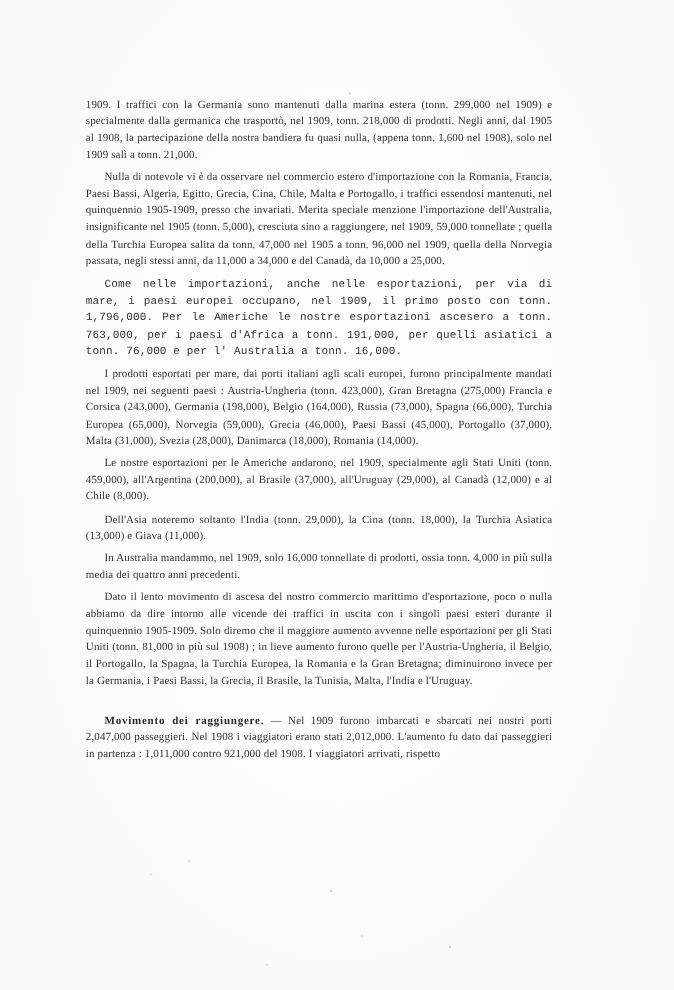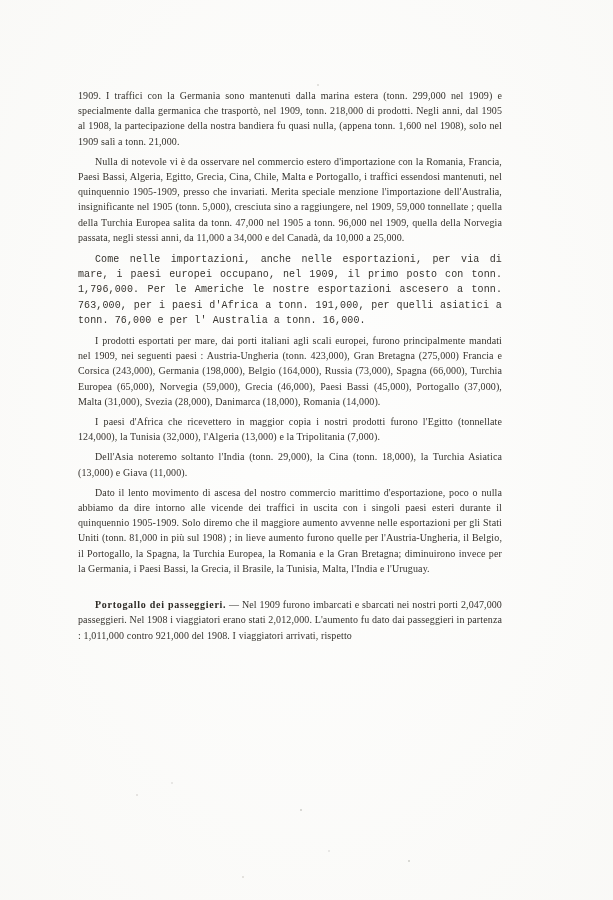--- a/index.html
+++ b/index.html
@@ -79,24 +79,25 @@
 <body>
 
 <div class="page">
 
 
   <main class="text-block">
     <p class="no-indent">1909. I traffici con la Germania sono mantenuti dalla marina estera (tonn. 299,000 nel 1909) e specialmente dalla germanica che trasportò, nel 1909, tonn. 218,000 di prodotti. Negli anni, dal 1905 al 1908, la partecipazione della nostra bandiera fu quasi nulla, (appena tonn. 1,600 nel 1908), solo nel 1909 salì a tonn. 21,000.</p>
     <p>Nulla di notevole vi è da osservare nel commercio estero d'importazione con la Romania, Francia, Paesi Bassi, Algeria, Egitto, Grecia, Cina, Chile, Malta e Portogallo, i traffici essendosi mantenuti, nel quinquennio 1905-1909, presso che invariati. Merita speciale menzione l'importazione dell'Australia, insignificante nel 1905 (tonn. 5,000), cresciuta sino a raggiungere, nel 1909, 59,000 tonnellate ; quella della Turchia Europea salita da tonn. 47,000 nel 1905 a tonn. 96,000 nel 1909, quella della Norvegia passata, negli stessi anni, da 11,000 a 34,000 e del Canadà, da 10,000 a 25,000.</p>
     <p class="extra-space">Come nelle importazioni, anche nelle esportazioni, per via di mare, i paesi europei occupano, nel 1909, il primo posto con tonn. 1,796,000. Per le Americhe le nostre esportazioni ascesero a tonn. 763,000, per i paesi d'Africa a tonn. 191,000, per quelli asiatici a tonn. 76,000 e per l' Australia a tonn. 16,000.</p>
     <p>I prodotti esportati per mare, dai porti italiani agli scali europei, furono principalmente mandati nel 1909, nei seguenti paesi : Austria-Ungheria (tonn. 423,000), Gran Bretagna (275,000) Francia e Corsica (243,000), Germania (198,000), Belgio (164,000), Russia (73,000), Spagna (66,000), Turchia Europea (65,000), Norvegia (59,000), Grecia (46,000), Paesi Bassi (45,000), Portogallo (37,000), Malta (31,000), Svezia (28,000), Danimarca (18,000), Romania (14,000).</p>
-    <p>I paesi d'Africa che ricevettero in maggior copia i nostri prodotti furono l'Egitto (tonnellate 124,000), la Tunisia (32,000), l'Algeria (13,000) e la Tripolitania (7,000).</p>
+    <p>Le nostre esportazioni per le Americhe andarono, nel 1909, specialmente agli Stati Uniti (tonn. 459,000), all'Argentina (200,000), al Brasile (37,000), all'Uruguay (29,000), al Canadà (12,000) e al Chile (8,000).</p>
     <p>Dell'Asia noteremo soltanto l'India (tonn. 29,000), la Cina (tonn. 18,000), la Turchia Asiatica (13,000) e Giava (11,000).</p>
+    <p>In Australia mandammo, nel 1909, solo 16,000 tonnellate di prodotti, ossia tonn. 4,000 in più sulla media dei quattro anni precedenti.</p>
     <p>Dato il lento movimento di ascesa del nostro commercio marittimo d'esportazione, poco o nulla abbiamo da dire intorno alle vicende dei traffici in uscita con i singoli paesi esteri durante il quinquennio 1905-1909. Solo diremo che il maggiore aumento avvenne nelle esportazioni per gli Stati Uniti (tonn. 81,000 in più sul 1908) ; in lieve aumento furono quelle per l'Austria-Ungheria, il Belgio, il Portogallo, la Spagna, la Turchia Europea, la Romania e la Gran Bretagna; diminuirono invece per la Germania, i Paesi Bassi, la Grecia, il Brasile, la Tunisia, Malta, l'India e l'Uruguay.</p>
-    <p class="section-para"><span class="bold-lead">Portogallo dei passeggieri.</span><span> — Nel 1909 furono imbarcati e sbarcati nei nostri porti 2,047,000 passeggieri. Nel 1908 i viaggiatori erano stati 2,012,000. L'aumento fu dato dai passeggieri in partenza : 1,011,000 contro 921,000 del 1908. I viaggiatori arrivati, rispetto</span></p>
+    <p class="section-para"><span class="bold-lead">Movimento dei raggiungere.</span><span> — Nel 1909 furono imbarcati e sbarcati nei nostri porti 2,047,000 passeggieri. Nel 1908 i viaggiatori erano stati 2,012,000. L'aumento fu dato dai passeggieri in partenza : 1,011,000 contro 921,000 del 1908. I viaggiatori arrivati, rispetto</span></p>
   </main>
 
   <div class="speck s1"></div>
   <div class="speck s2"></div>
   <div class="speck s3"></div>
   <div class="speck s4"></div>
   <div class="speck s5"></div>
   <div class="speck s6"></div>
   <div class="speck s7"></div>
 

